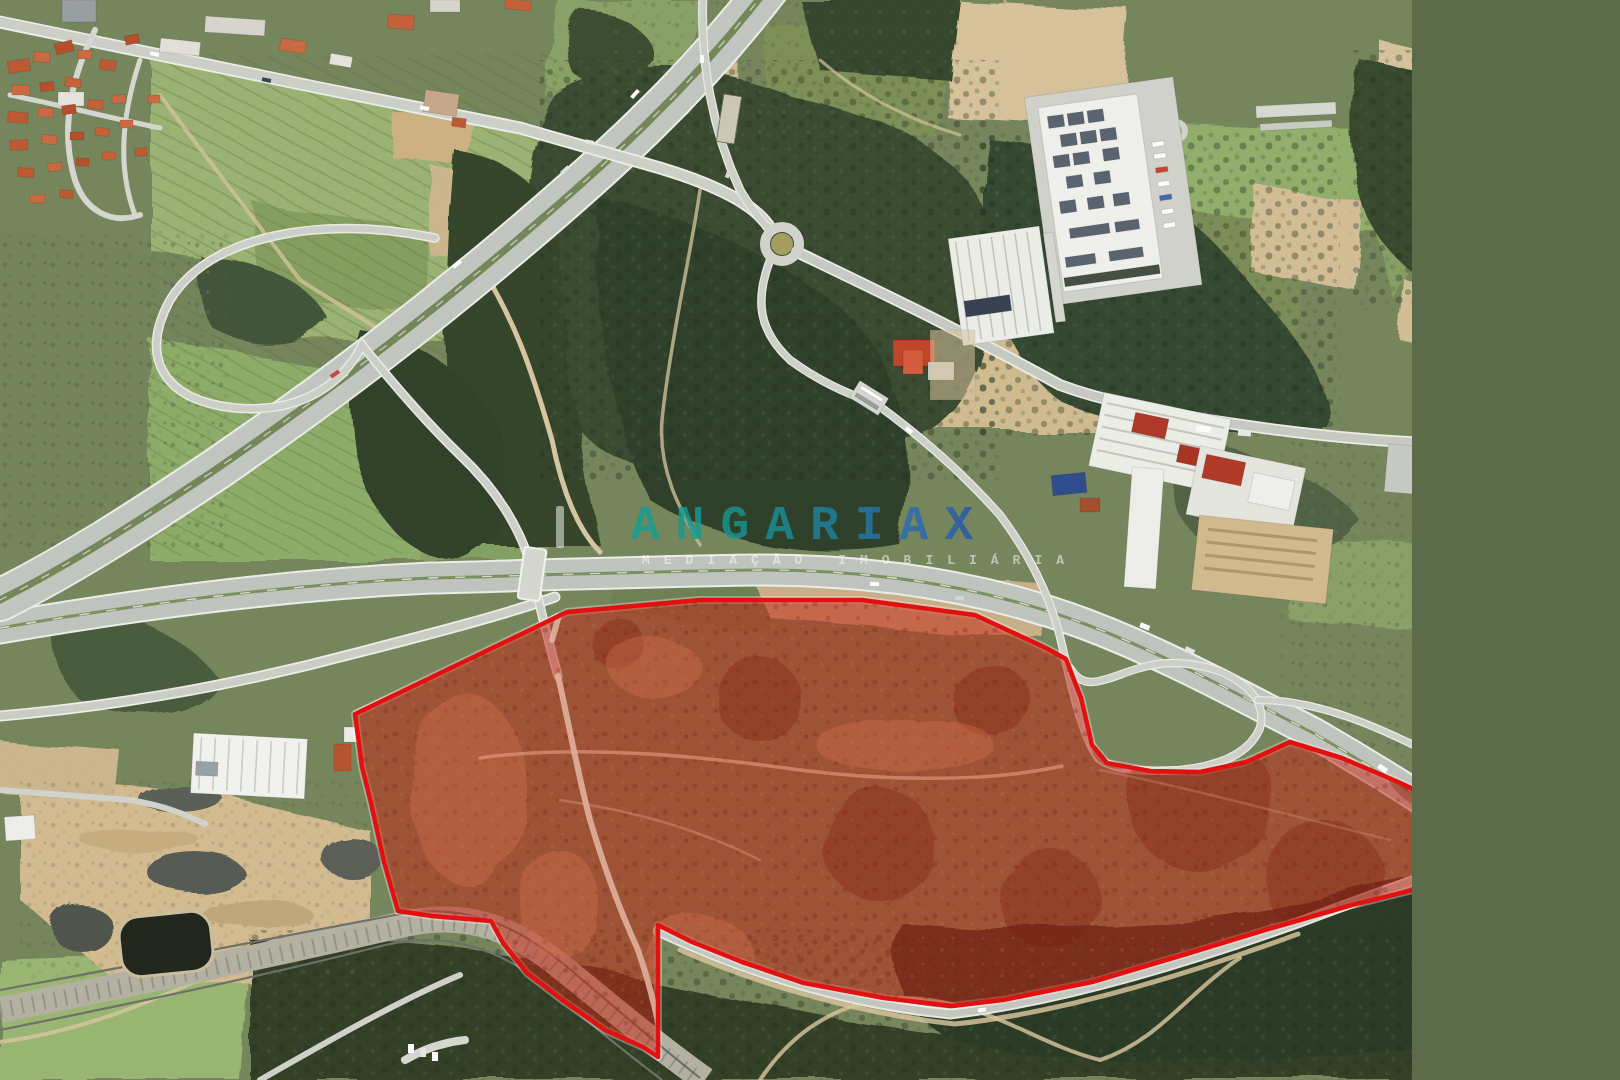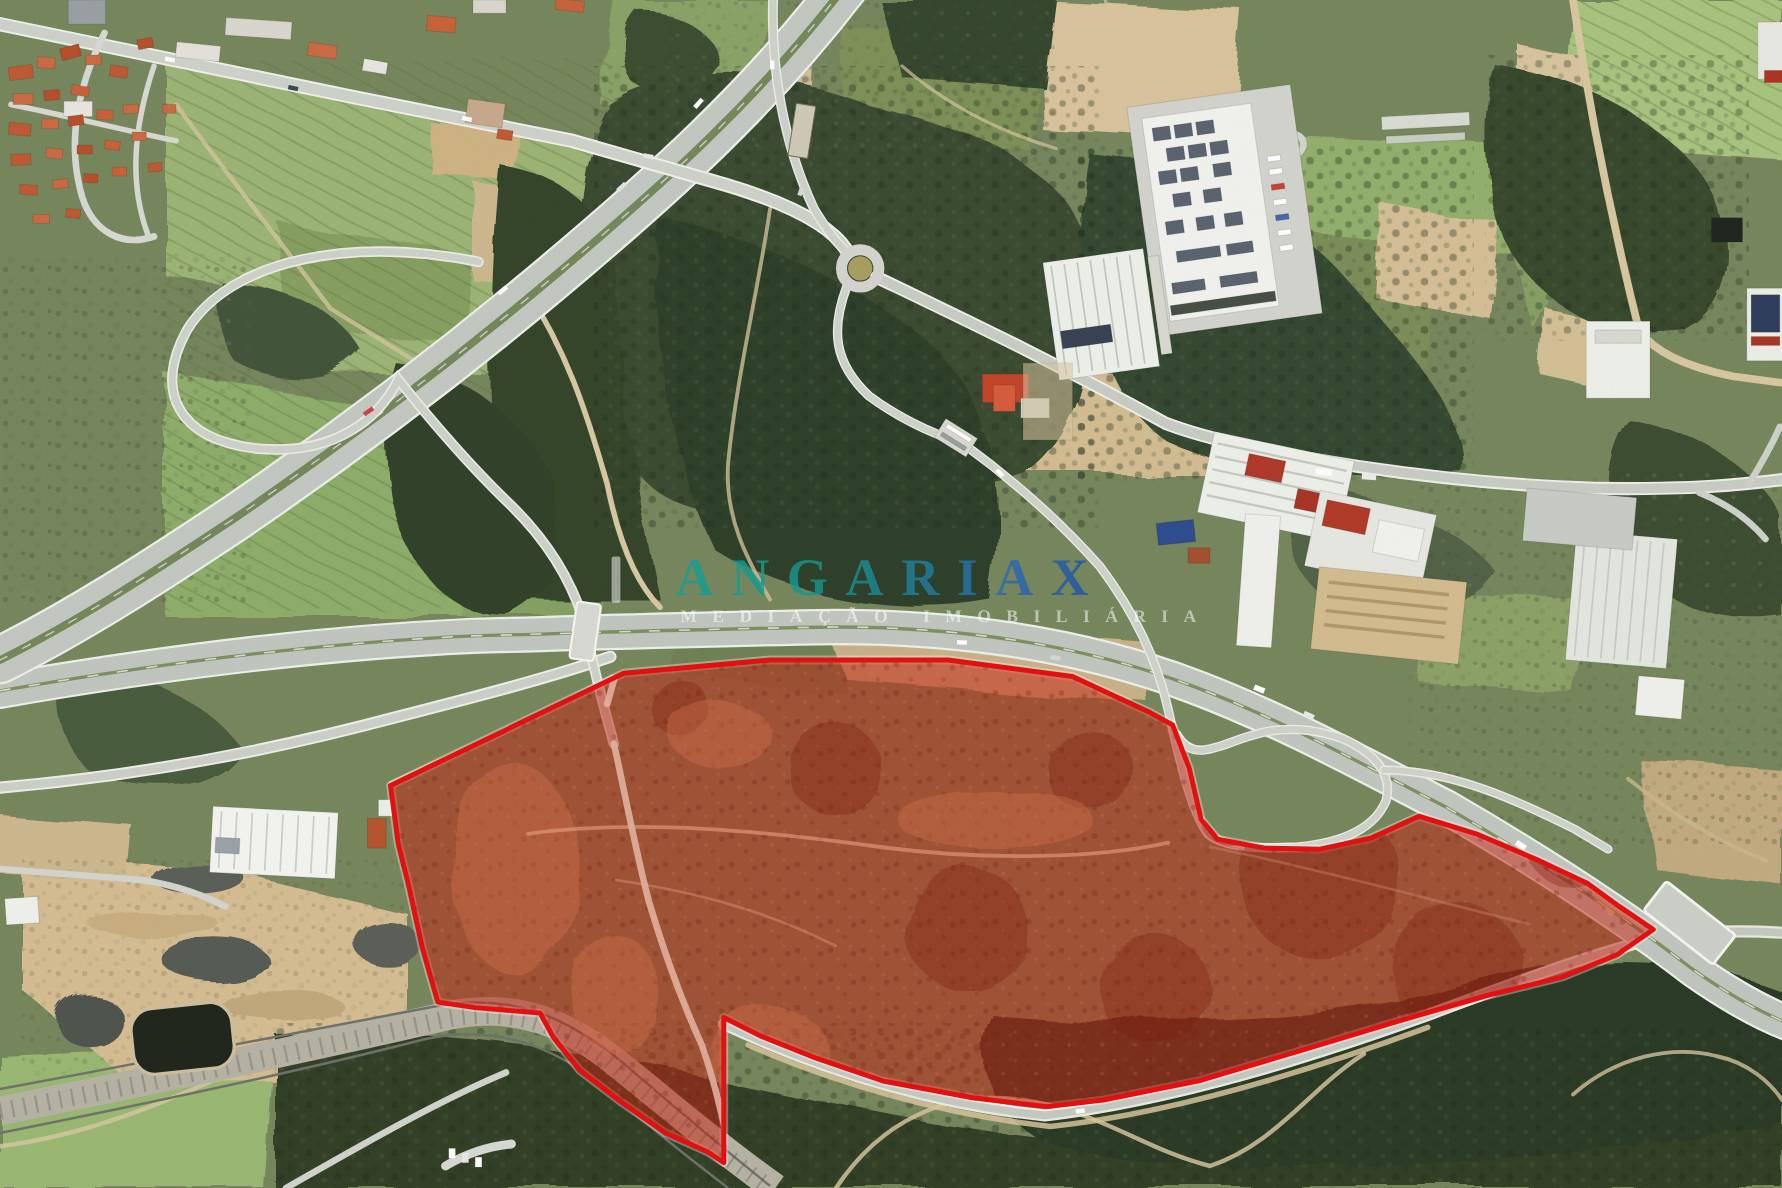--- a/index.html
+++ b/index.html
@@ -1,25 +1,25 @@
 <!DOCTYPE html>
 <html><head>
 <meta charset="utf-8">
 <style>
   html,body{margin:0;padding:0;background:#5c6b4a;overflow:hidden;}
-  .stage{position:relative;width:1620px;height:1080px;overflow:hidden;font-family:Liberation Serif, serif;}
+  .stage{position:relative;width:1412px;height:1080px;overflow:hidden;font-family:Liberation Mono, monospace;}
   .stage svg{position:absolute;left:0;top:0;display:block;}
   .watermark{position:absolute;left:0;top:0;width:100%;height:100%;pointer-events:none;}
   .wm-bar{position:absolute;left:556px;top:506px;width:8px;height:42px;background:rgba(255,255,255,.5);border-radius:2px;}
   .wm-brand{position:absolute;left:575px;top:500px;width:470px;height:52px;line-height:52px;text-align:center;
     font-size:48px;font-weight:bold;letter-spacing:16px;
     background:linear-gradient(90deg,#14a395 0%,#17948f 38%,#2b6bb0 72%,#1c3fa0 100%);
     -webkit-background-clip:text;background-clip:text;color:transparent;opacity:.82;}
   .wm-tagline{position:absolute;left:545px;top:549px;width:630px;height:24px;line-height:24px;text-align:center;
-    font-size:16px;font-weight:bold;letter-spacing:14px;color:rgba(255,255,255,.52);}
+    font-size:13px;font-weight:bold;letter-spacing:14px;color:rgba(255,255,255,.52);}
 </style>
 </head>
 <body>
 
 <div class="stage">
 <svg width="1620" height="1080" viewBox="0 0 1620 1080">
   <defs>
     <filter id="rough" x="-10%" y="-10%" width="120%" height="120%">
       <feTurbulence type="fractalNoise" baseFrequency="0.012 0.02" numOctaves="2" seed="7" result="n"></feTurbulence>
       <feDisplacementMap in="SourceGraphic" in2="n" scale="16"></feDisplacementMap>

